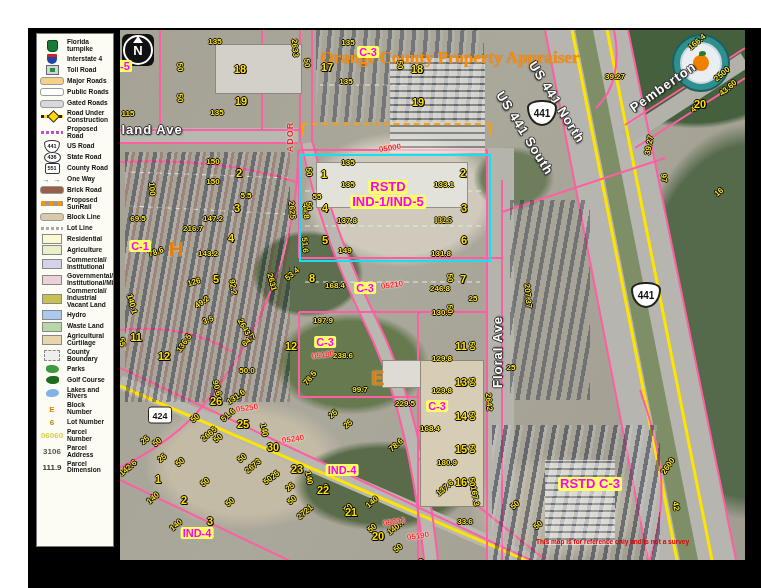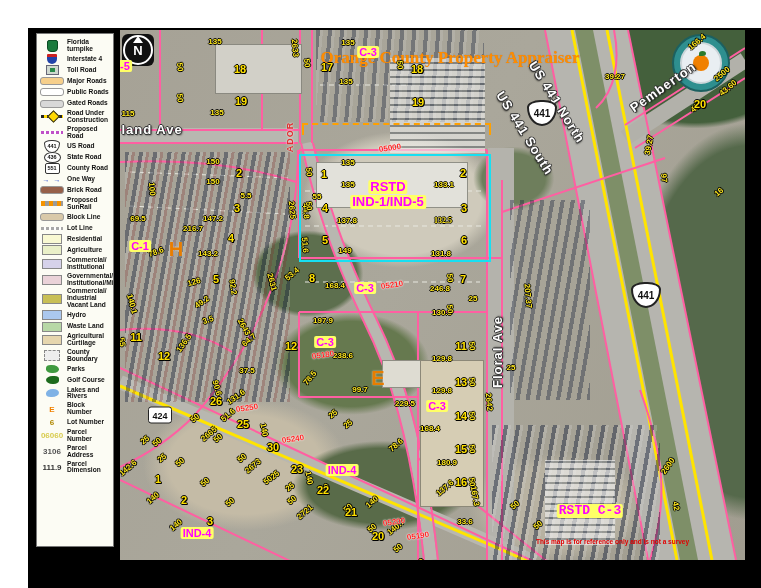--- a/index.html
+++ b/index.html
@@ -416,21 +416,21 @@
       <div class="lbl dim" style="left: 113px; top: 257px; transform: translate(-50%, -50%) rotate(80deg);">92.2</div>
       <div class="lbl dim" style="left: 88px; top: 290px; transform: translate(-50%, -50%) rotate(-20deg);">3.5</div>
       <div class="lbl dim" style="left: 64px; top: 313px; transform: translate(-50%, -50%) rotate(-55deg);">136.5</div>
       <div class="lbl dim" style="left: 2px; top: 312px; transform: translate(-50%, -50%) rotate(80deg);">55</div>
       <div class="lbl dim" style="left: 172px; top: 180px; transform: translate(-50%, -50%) rotate(85deg);">2625</div>
       <div class="lbl dim" style="left: 152px; top: 252px; transform: translate(-50%, -50%) rotate(75deg);">2631</div>
       <div class="lbl dim" style="left: 175px; top: 18px; transform: translate(-50%, -50%) rotate(85deg);">2633</div>
       <div class="lbl dim" style="left: 124px; top: 297px; transform: translate(-50%, -50%) rotate(60deg);">2643</div>
       <div class="lbl dim" style="left: 172px; top: 244px; transform: translate(-50%, -50%) rotate(-40deg);">53.4</div>
       <div class="lbl dim" style="left: 129px; top: 310px; transform: translate(-50%, -50%) rotate(-40deg);">64.7</div>
-      <div class="lbl dim" style="left: 127px; top: 340px; transform: translate(-50%, -50%);">37.5</div>
+      <div class="lbl dim" style="left: 127px; top: 340px; transform: translate(-50%, -50%);">50.0</div>
       <div class="lbl dim" style="left: 97px; top: 358px; transform: translate(-50%, -50%) rotate(75deg);">90.6</div>
       <div class="lbl dim" style="left: 116px; top: 367px; transform: translate(-50%, -50%) rotate(-35deg);">131.6</div>
       <div class="lbl dim" style="left: 89px; top: 404px; transform: translate(-50%, -50%) rotate(-40deg);">2665</div>
       <div class="lbl dim" style="left: 133px; top: 436px; transform: translate(-50%, -50%) rotate(-40deg);">2673</div>
       <div class="lbl dim" style="left: 185px; top: 482px; transform: translate(-50%, -50%) rotate(-40deg);">2721</div>
       <div class="lbl dim" style="left: 8px; top: 438px; transform: translate(-50%, -50%) rotate(-40deg);">142.6</div>
       <div class="lbl dim" style="left: 33px; top: 468px; transform: translate(-50%, -50%) rotate(-40deg);">140</div>
       <div class="lbl dim" style="left: 56px; top: 495px; transform: translate(-50%, -50%) rotate(-40deg);">140</div>
       <div class="lbl dim" style="left: 144px; top: 400px; transform: translate(-50%, -50%) rotate(80deg);">140</div>
       <div class="lbl dim" style="left: 189px; top: 448px; transform: translate(-50%, -50%) rotate(80deg);">140</div>
@@ -555,21 +555,21 @@
       <div class="lbl zone" style="left: 248px; top: 22px; transform: translate(-50%, -50%);">C-3</div>
       <div class="lbl zone" style="left: 5px; top: 36px; transform: translate(-50%, -50%);">-5</div>
       <div class="lbl zone" style="left: 20px; top: 216px; transform: translate(-50%, -50%);">C-1</div>
       <div class="lbl zone" style="left: 245px; top: 258px; transform: translate(-50%, -50%);">C-3</div>
       <div class="lbl zone" style="left: 205px; top: 312px; transform: translate(-50%, -50%);">C-3</div>
       <div class="lbl zone" style="left: 317px; top: 376px; transform: translate(-50%, -50%);">C-3</div>
       <div class="lbl zone" style="left: 222px; top: 440px; transform: translate(-50%, -50%);">IND-4</div>
       <div class="lbl zone" style="left: 77px; top: 503px; transform: translate(-50%, -50%);">IND-4</div>
       <div class="lbl zone zone-lg" style="left: 268px; top: 157px; transform: translate(-50%, -50%);">RSTD</div>
       <div class="lbl zone zone-lg" style="left: 268px; top: 172px; transform: translate(-50%, -50%);">IND-1/IND-5</div>
-      <div class="lbl zone zone-lg" style="left: 470px; top: 481px; transform: translate(-50%, -50%); font-family: Liberation Mono, monospace;">RSTD C-3</div>
+      <div class="lbl zone zone-lg" style="left: 470px; top: 454px; transform: translate(-50%, -50%);">RSTD C-3</div>
       <div class="lbl zorange" style="left: 56px; top: 219px; transform: translate(-50%, -50%);">H</div>
       <div class="lbl zorange" style="left: 258px; top: 348px; transform: translate(-50%, -50%);">E</div>
       <div class="lbl street" style="left: 32px; top: 99px; transform: translate(-50%, -50%);">land Ave</div>
       <div class="lbl street" style="left: 377px; top: 322px; transform: translate(-50%, -50%) rotate(-90deg);">Floral Ave</div>
       <div class="lbl street" style="left: 437px; top: 72px; transform: translate(-50%, -50%) rotate(58deg);">US 441 North</div>
       <div class="lbl street" style="left: 405px; top: 103px; transform: translate(-50%, -50%) rotate(58deg);">US 441 South</div>
       <div class="lbl street" style="left: 543px; top: 57px; transform: translate(-50%, -50%) rotate(-35deg);">Pemberton</div>
       <div class="lbl street-red" style="left: 170px; top: 107px; transform: translate(-50%, -50%) rotate(-90deg);">ADOR</div>
       <div class="lbl shield" style="left: 422px; top: 83px; transform: translate(-50%, -50%);">441</div>
       <div class="lbl shield" style="left: 526px; top: 265px; transform: translate(-50%, -50%);">441</div>

